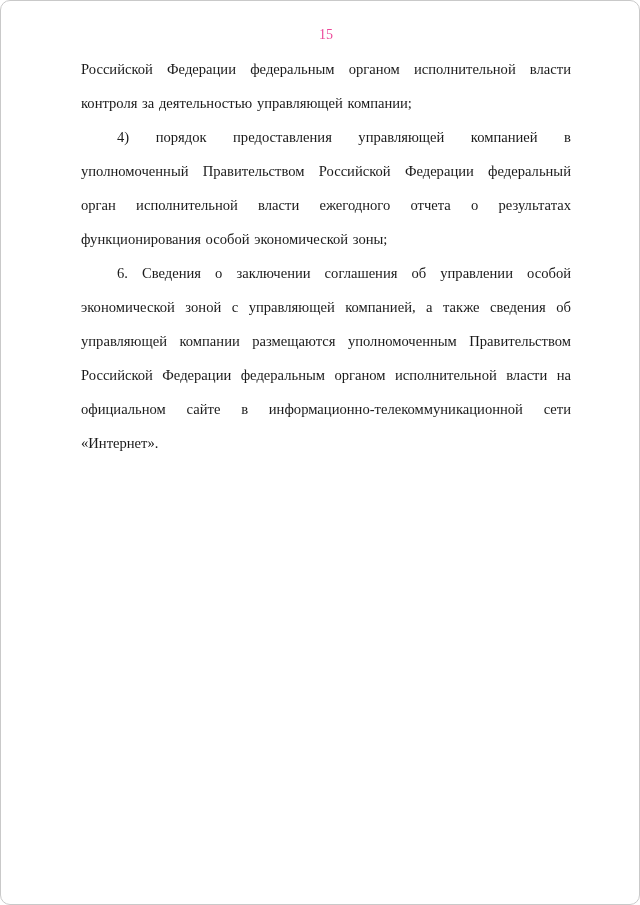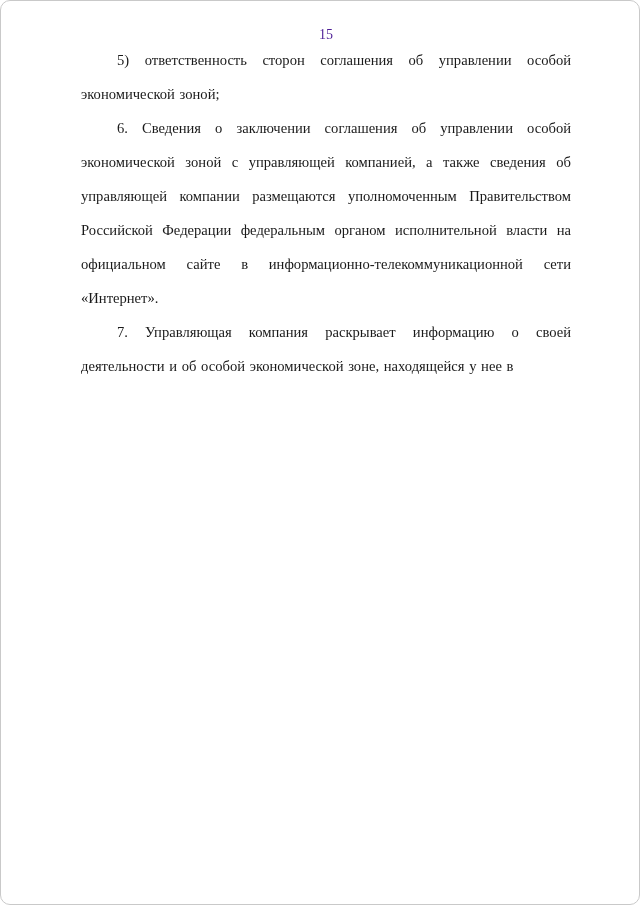--- a/index.html
+++ b/index.html
@@ -16,43 +16,44 @@
     border: 1px solid #c9c9c9;
     border-radius: 10px;
     padding: 26px 68px 30px 80px;
     font-family: "Liberation Serif", "DejaVu Serif", serif;
     color: #1a1a1a;
     overflow: hidden;
   }
   .page-number {
     text-align: center;
     font-size: 14px;
-    color: #4c1d95;
+    margin-bottom: 9px;
+    color: #ec4899;
   }
   .para {
     font-size: 14.6px;
     line-height: 34px;
     text-align: justify;
     text-align-last: left;
     margin: 0;
     text-indent: 36px;
     word-spacing: 1px;
   }
   .para.no-indent {
     text-indent: 0;
   }
 </style>
 </head>
 <body>
 
 <div class="page">
   <div class="page-number">15</div>
 
+  <p class="para no-indent">Российской Федерации федеральным органом исполнительной власти контроля за деятельностью управляющей компании;</p>
 
+  <p class="para">4) порядок предоставления управляющей компанией в уполномоченный Правительством Российской Федерации федеральный орган исполнительной власти ежегодного отчета о результатах функционирования особой экономической зоны;</p>
 
-  <p class="para">5) ответственность сторон соглашения об управлении особой экономической зоной;</p>
 
 
 
   <p class="para">6. Сведения о заключении соглашения об управлении особой экономической зоной с управляющей компанией, а также сведения об управляющей компании размещаются уполномоченным Правительством Российской Федерации федеральным органом исполнительной власти на официальном сайте в информационно-телекоммуникационной сети «Интернет».</p>
 
-  <p class="para">7. Управляющая компания раскрывает информацию о своей деятельности и об особой экономической зоне, находящейся у нее в</p>
 </div>
 
 </body></html>

